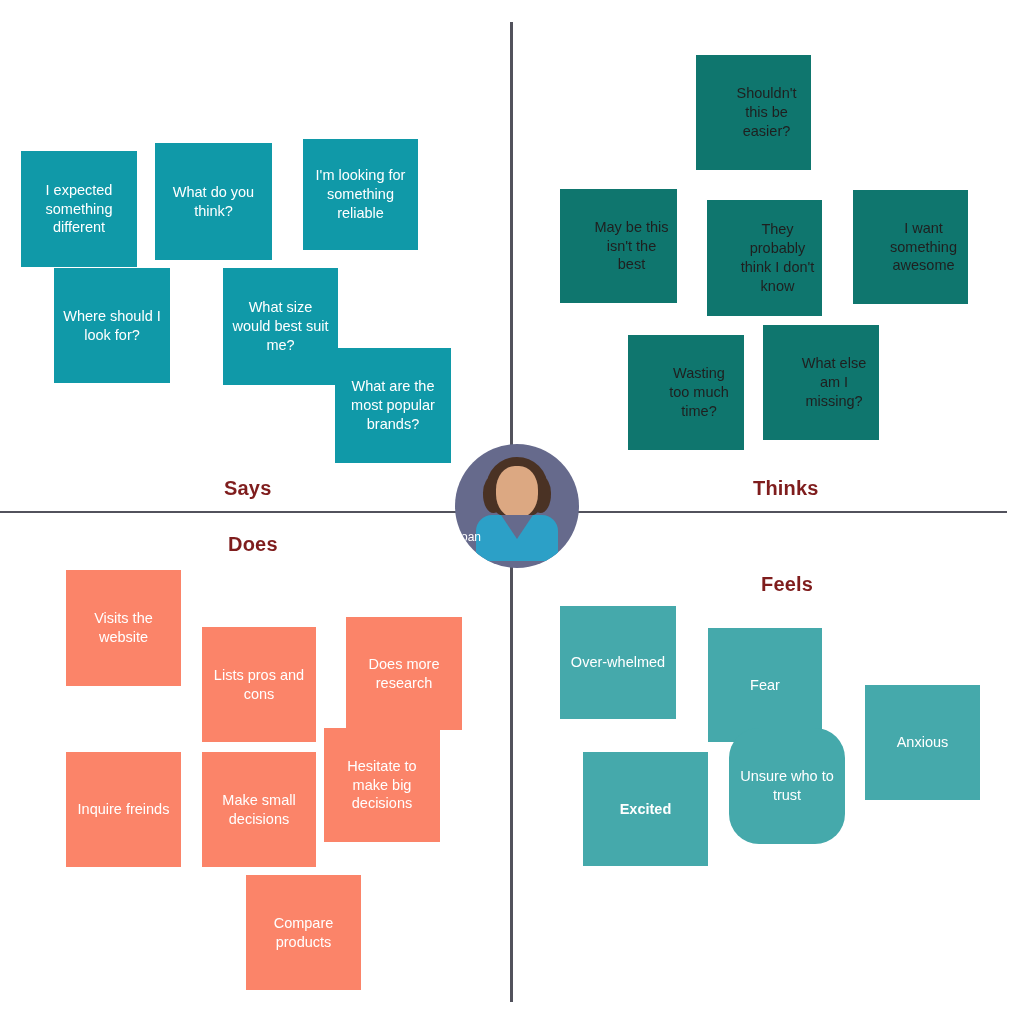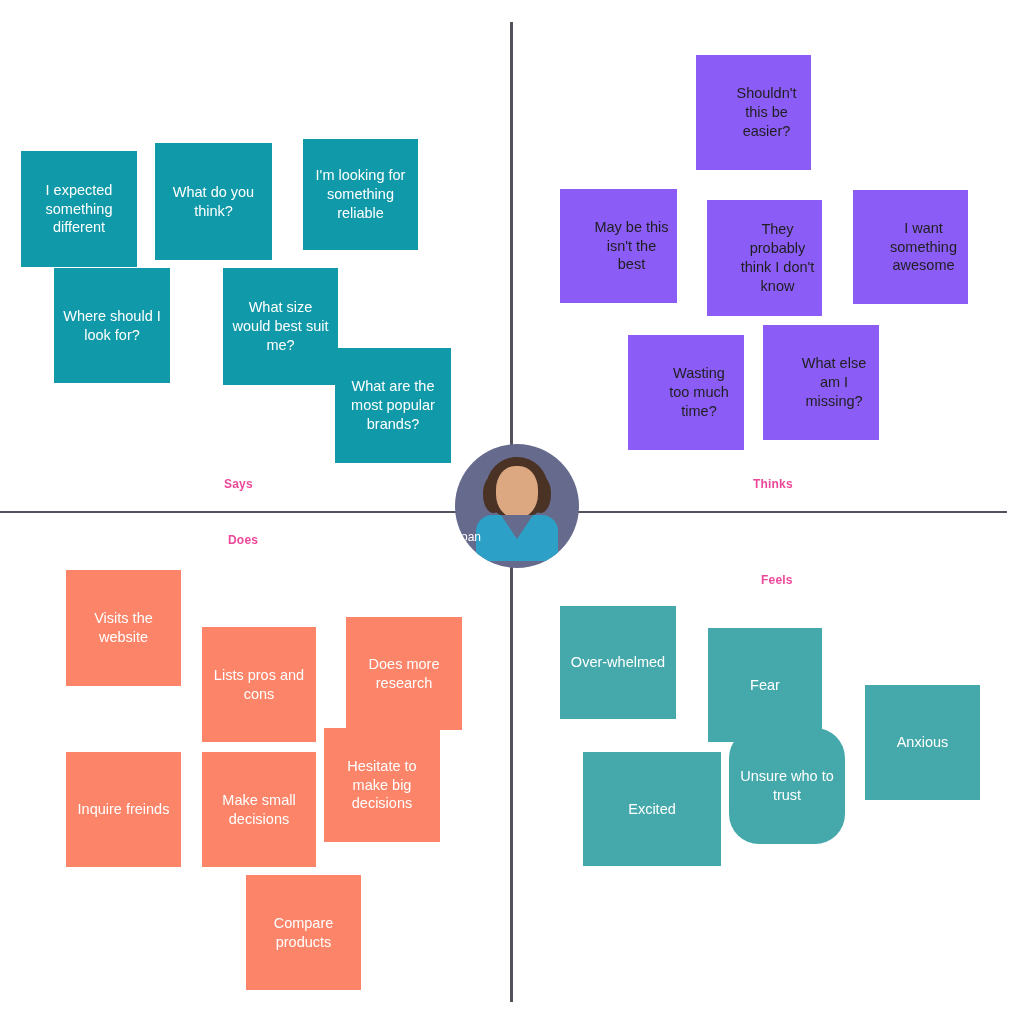--- a/index.html
+++ b/index.html
@@ -30,42 +30,42 @@
     left: 0px;
     top: 511px;
     width: 1007px;
     height: 2px;
     background: #52525c;
   }
 
   
   .quad-label {
     position: absolute;
-    font-size: 12px;
+    font-size: 20px;
     font-weight: bold;
-    color: #ec4899;
+    color: #7f1d1d;
     white-space: nowrap;
     letter-spacing: 0.2px;
   }
 
   
   .note {
     position: absolute;
     display: flex;
     align-items: center;
     justify-content: center;
     text-align: center;
     box-sizing: border-box;
     padding: 4px 7px;
     font-size: 14.5px;
     line-height: 1.30;
   }
   .note span { display: block; width: 100%; }
   .note.says   { background: #1099a8; color: #ffffff; }
-  .note.thinks { background: #8b5cf6; color: #1f1f1f; padding-left: 33px; }
+  .note.thinks { background: #0f766e; color: #1f1f1f; padding-left: 33px; }
   .note.does   { background: #fb8469; color: #ffffff; }
   .note.feels  { background: #45a9ab; color: #ffffff; }
 
   
   #avatar-wrap {
     position: absolute;
     left: 455px;
     top: 444px;
     width: 124px;
     height: 124px;
@@ -218,21 +218,21 @@
 
   <div class="note feels" style="left:560px; top:606px; width:116px; height:113px;">
     <span>Over-whelmed</span>
   </div>
   <div class="note feels" style="left:708px; top:628px; width:114px; height:114px;">
     <span>Fear</span>
   </div>
   <div class="note feels" style="left:865px; top:685px; width:115px; height:115px;">
     <span>Anxious</span>
   </div>
-  <div class="note feels" style="left:583px; top:752px; width:138px; height:114px;">
+  <div class="note feels" style="left:583px; top:752px; width:125px; height:114px;font-weight:bold;">
     <span>Excited</span>
   </div>
   <div class="note feels" style="left:729px; top:728px; width:116px; height:116px;border-radius:30px;">
     <span>Unsure who to trust</span>
   </div>
 
   <div class="quad-label" style="left:224px; top:477px;">Says</div>
   <div class="quad-label" style="left:753px; top:477px;">Thinks</div>
   <div class="quad-label" style="left:228px; top:533px;">Does</div>
   <div class="quad-label" style="left:761px; top:533px;margin-top:40px;">Feels</div>

